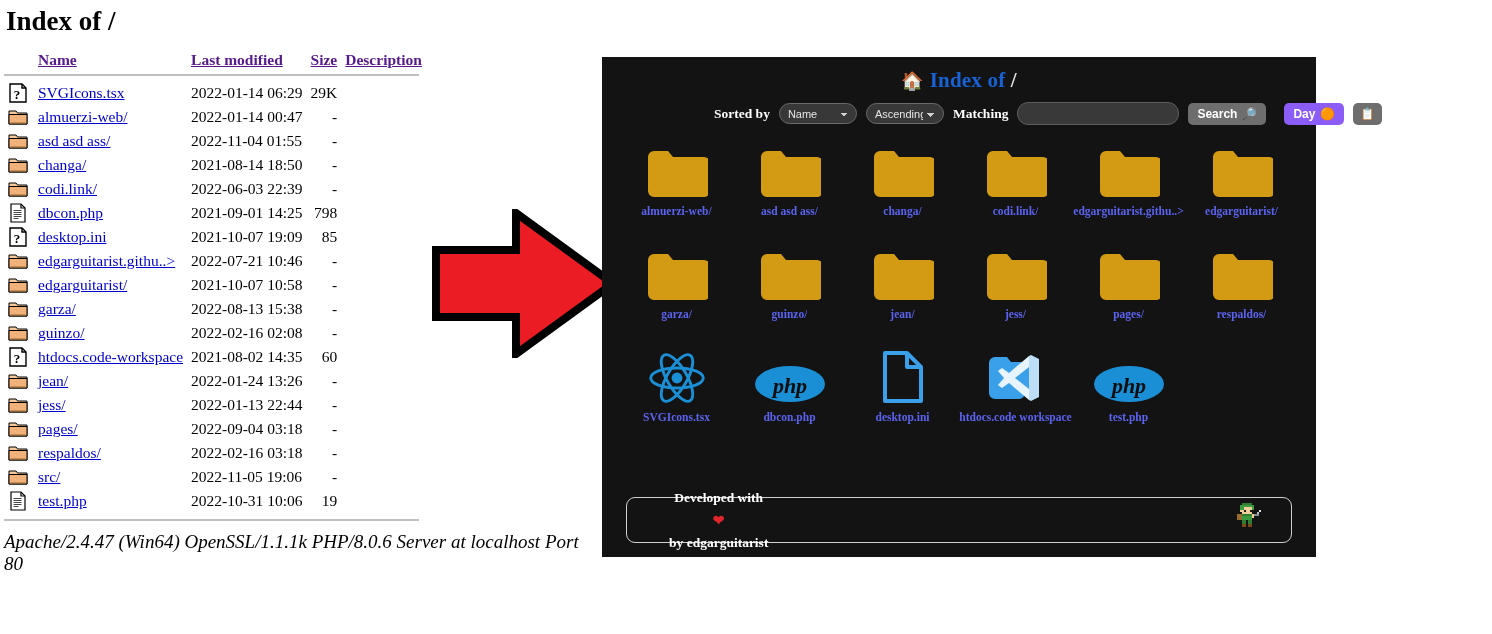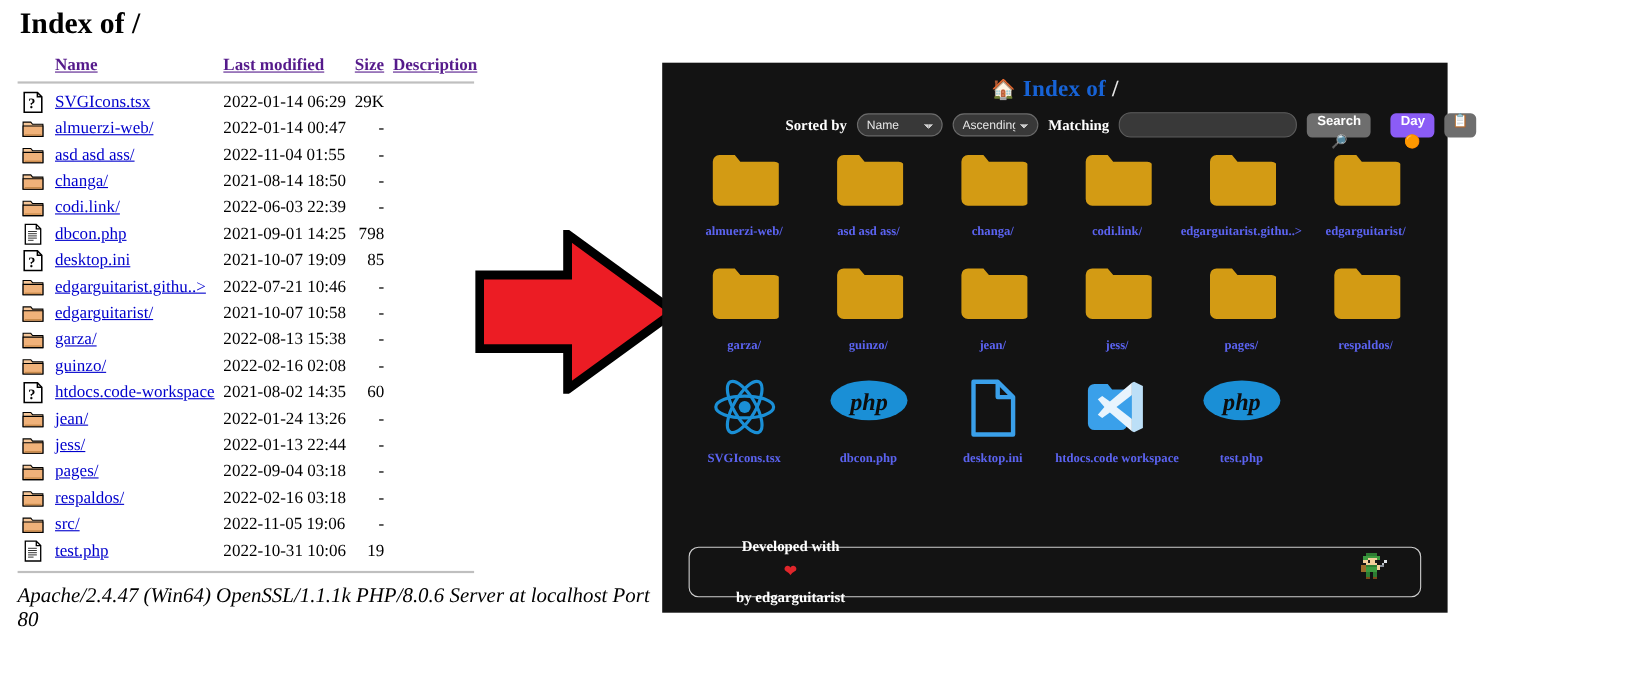--- a/index.html
+++ b/index.html
@@ -6,21 +6,21 @@
   body{
     width:1492px;height:634px;
     background:#ffffff;
     font-family:"Liberation Serif", serif;
     overflow:hidden;
     position:relative;
   }
 
   
   #apache-index{
-    position:absolute; left:12px; top:0; width:600px; height:594px;
+    position:absolute; left:0; top:0; width:600px; height:594px;
     background:#fff;
   }
   #page-title{
     font-family:"Liberation Serif", serif;
     font-size:27px; font-weight:bold; color:#000;
     margin:6px 0 0 6px; line-height:1.15;
   }
   table.idx{
     border-collapse:collapse;
     margin-left:4px; margin-top:14px;
@@ -97,39 +97,39 @@
     background:#393939; border:1px solid #5d5d5d; border-radius:11px;
     height:21px; width:145px; color:#fff;
     font-family:"Liberation Sans", sans-serif; font-size:11px;
     padding:0 9px; outline:none;
   }
   button.tb-btn{
     background:#6e6e6e; border:none; border-radius:5px;
     color:#fff; font-family:"Liberation Sans", sans-serif;
     font-size:12px; font-weight:bold;
     height:22px; padding:0 9px; cursor:pointer;
-    display:inline-flex; align-items:center; gap:5px;flex-direction:column;
+    display:inline-flex; align-items:center; gap:5px;
   }
   .spacer{ flex:1; }
   button#theme-toggle{ background:#8b5cf6; }
   button#save-btn{ background:#6e6e6e; padding:0 7px; }
 
   
   #file-grid{
     display:grid; grid-template-columns:repeat(6, 1fr);
     row-gap:0; column-gap:0;
     padding:12px 18px 0 18px;
   }
   .grid-item{
     display:flex; flex-direction:column; align-items:center;
     justify-content:flex-start;
     height:103px; cursor:pointer; text-decoration:none;
   }
   .grid-icon{
-    height:62px; display:flex; align-items:flex-start; justify-content:center;
+    height:62px; display:flex; align-items:flex-end; justify-content:center;
   }
   .grid-label{
     margin-top:6px; font-size:11.5px; font-weight:bold;
     color:#5b63f0; text-align:center; line-height:1.1;
     max-width:130px; overflow:hidden; white-space:nowrap;
     font-family:"Liberation Serif", serif;
   }
 
   
   #dark-footer{

